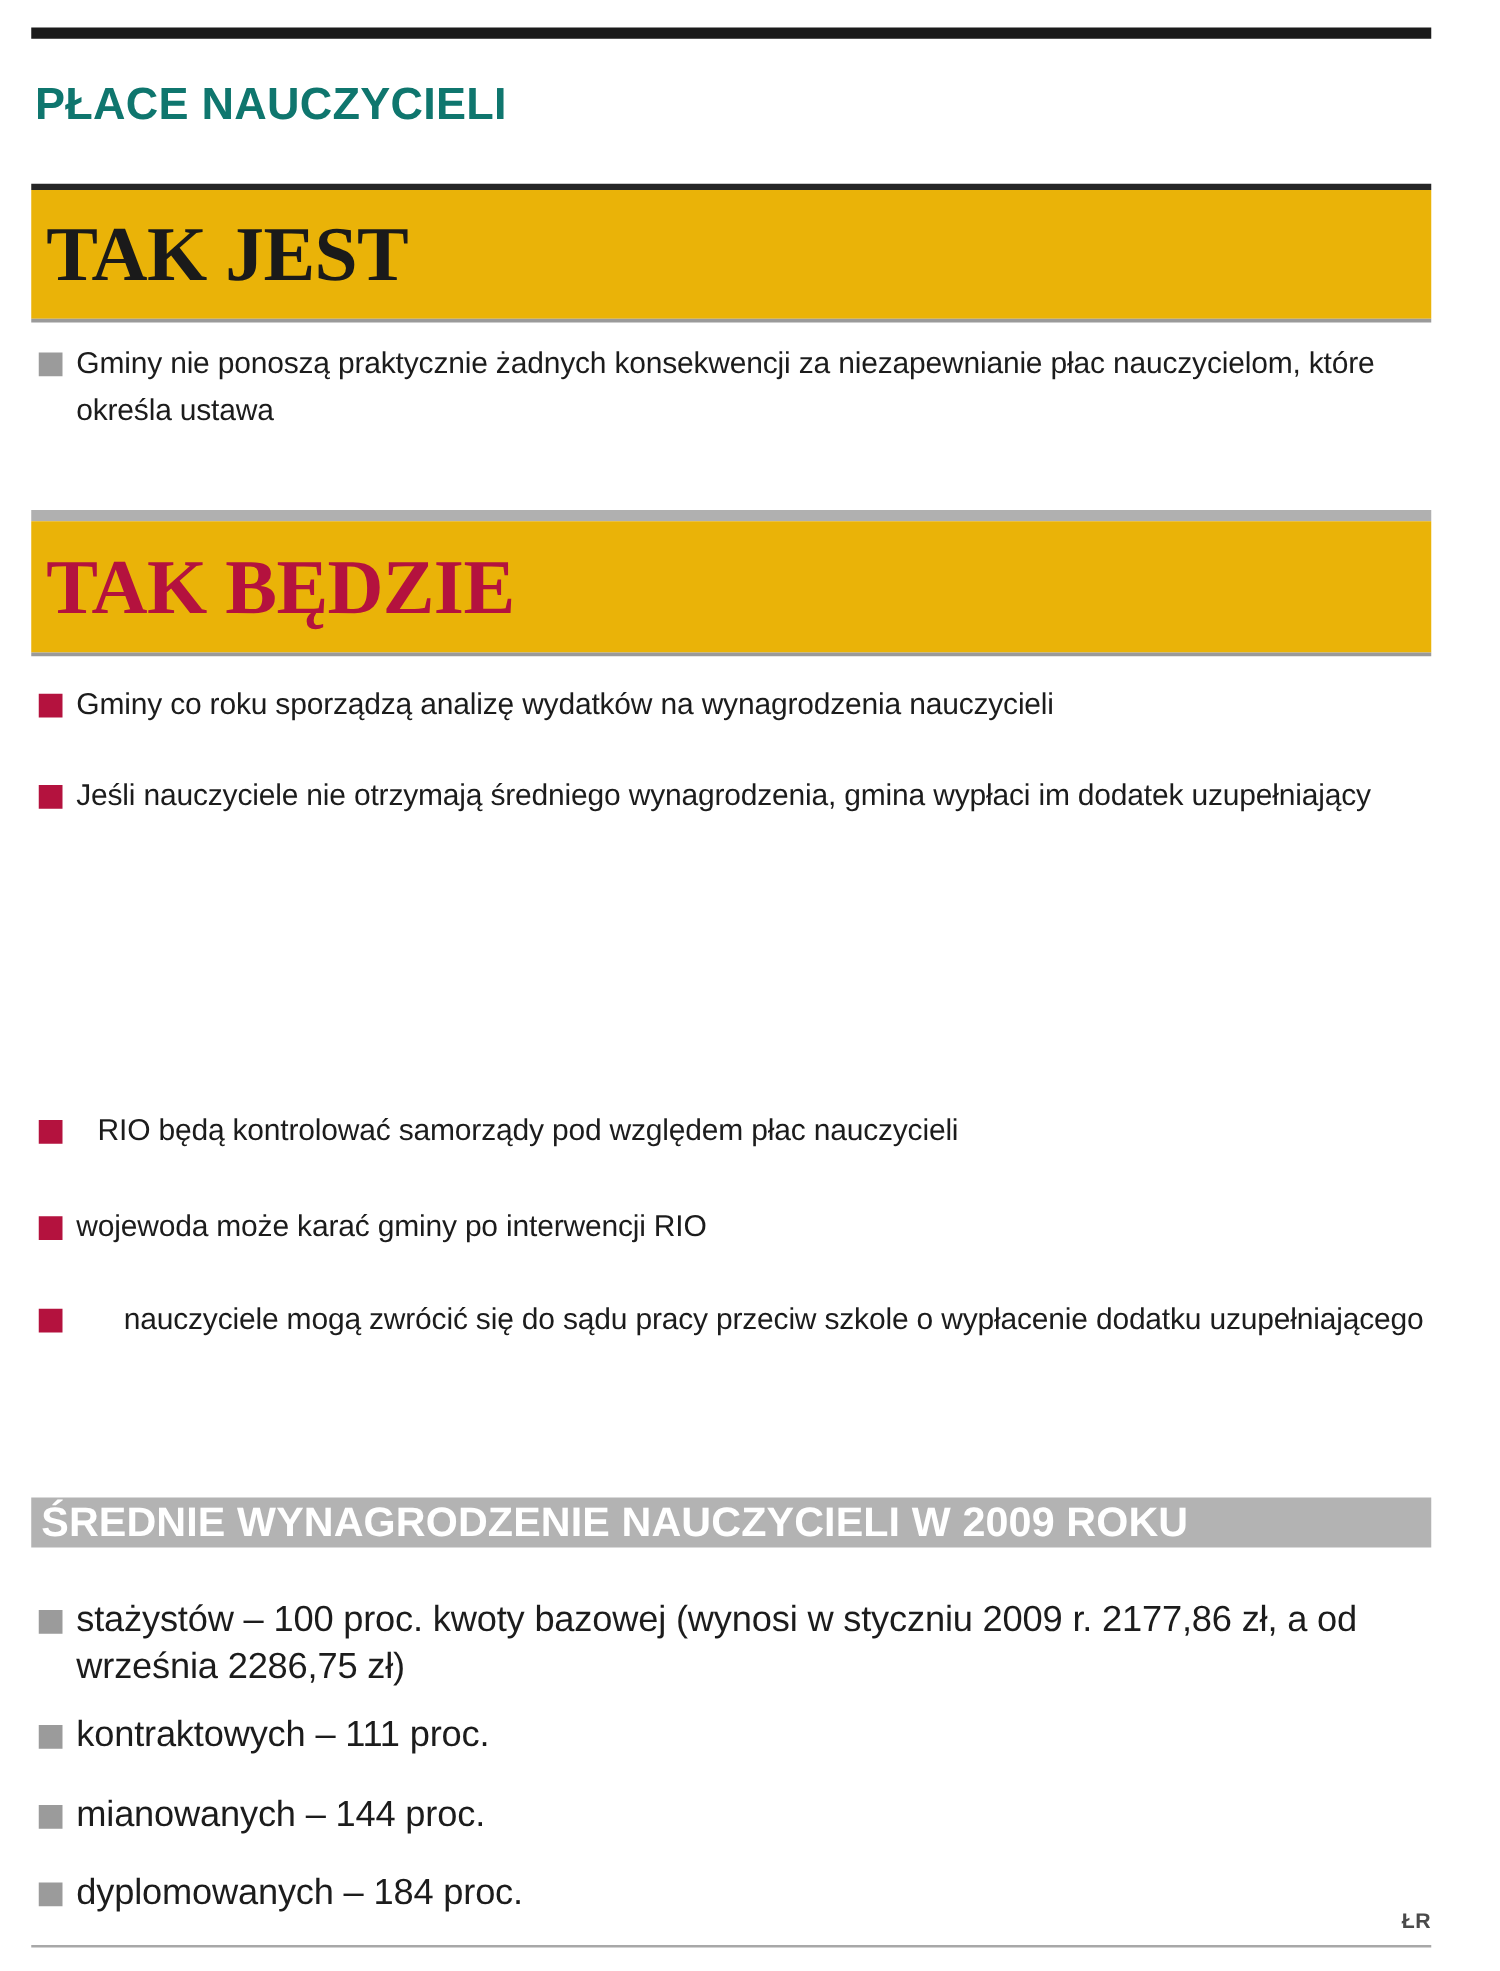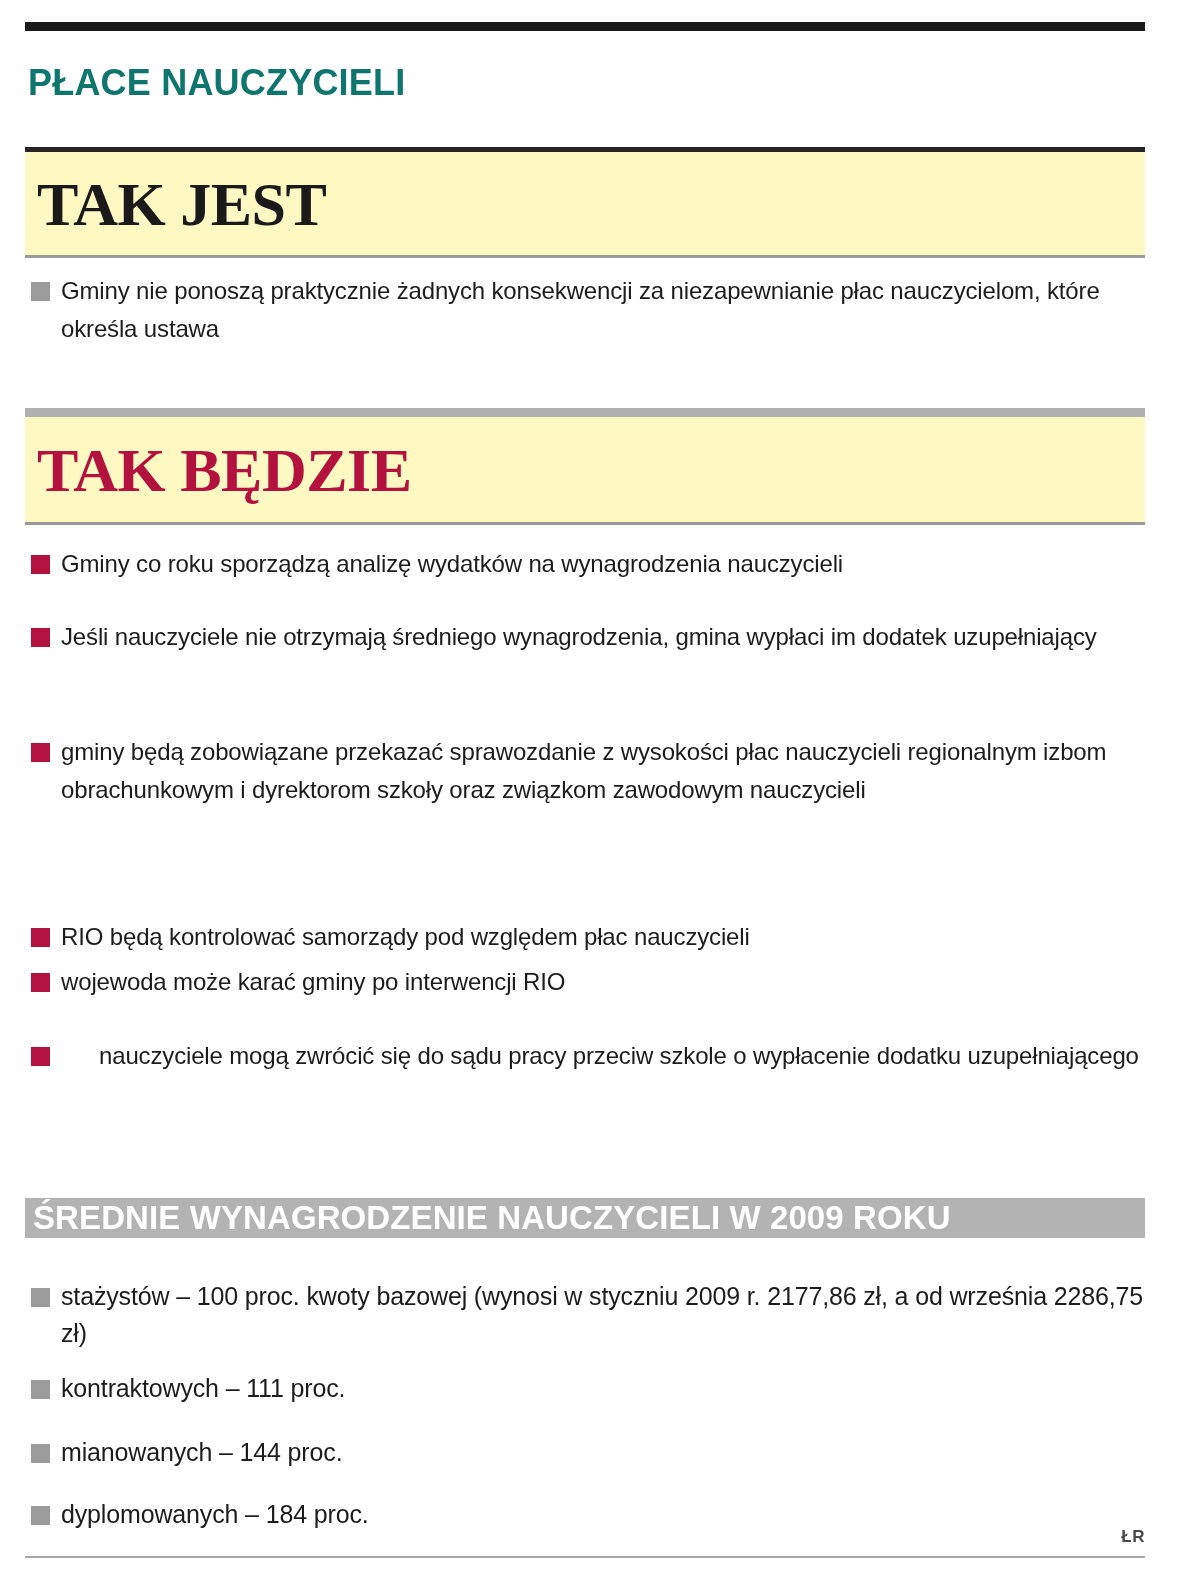--- a/index.html
+++ b/index.html
@@ -64,21 +64,21 @@
     font-family: "Liberation Sans", sans-serif;
     text-transform: uppercase;
     white-space: nowrap;
   }
 
   
   .banner {
     position: absolute;
     left: 25px;
     width: 1120px;
-    background: #fef9c3;
+    background: #eab308;
     box-sizing: border-box;
   }
   .banner-title {
     position: absolute;
     left: 12px;
     font-family: "Liberation Serif", serif;
     font-weight: 700;
     font-size: 62px;
     line-height: 1;
     letter-spacing: -0.5px;
@@ -108,21 +108,21 @@
 
   .bullet-text {
     flex: 1 1 auto;
     font-family: "Liberation Sans", sans-serif;
     font-size: 24px;
     line-height: 38px;
     color: #1c1c1c;
     letter-spacing: -0.15px;
   }
   .bullet-text.small {
-    font-size: 25px;
+    font-size: 29px;
     line-height: 37px;
   }
 
   
   .section-bar {
     position: absolute;
     left: 25px;
     width: 1120px;
     height: 40px;
     background: #b3b3b3;
@@ -183,26 +183,22 @@
   <div class="bullet-item" style="top:545px;">
     <span class="bullet-sq red"></span>
     <span class="bullet-text">Gminy co roku sporządzą analizę wydatków na wynagrodzenia nauczycieli</span>
   </div>
 
   <div class="bullet-item" style="top:618px;">
     <span class="bullet-sq red"></span>
     <span class="bullet-text">Jeśli nauczyciele nie otrzymają średniego wynagrodzenia, gmina wypłaci im dodatek uzupełniający</span>
   </div>
 
-  <div class="bullet-item" style="top:733px;">
-    <span class="bullet-sq red"></span>
-    <span class="bullet-text">gminy będą zobowiązane przekazać sprawozdanie z wysokości płac nauczycieli regionalnym izbom obrachunkowym i dyrektorom szkoły oraz związkom zawodowym nauczycieli</span>
-  </div>
-
-  <div class="bullet-item" style="top:918px;">
+
+  <div class="bullet-item" style="top:886px;gap:17px;">
     <span class="bullet-sq red"></span>
     <span class="bullet-text">RIO będą kontrolować samorządy pod względem płac nauczycieli</span>
   </div>
 
   <div class="bullet-item" style="top:963px;">
     <span class="bullet-sq red"></span>
     <span class="bullet-text">wojewoda może karać gminy po interwencji RIO</span>
   </div>
 
   <div class="bullet-item" style="top:1037px;gap:38px;">

